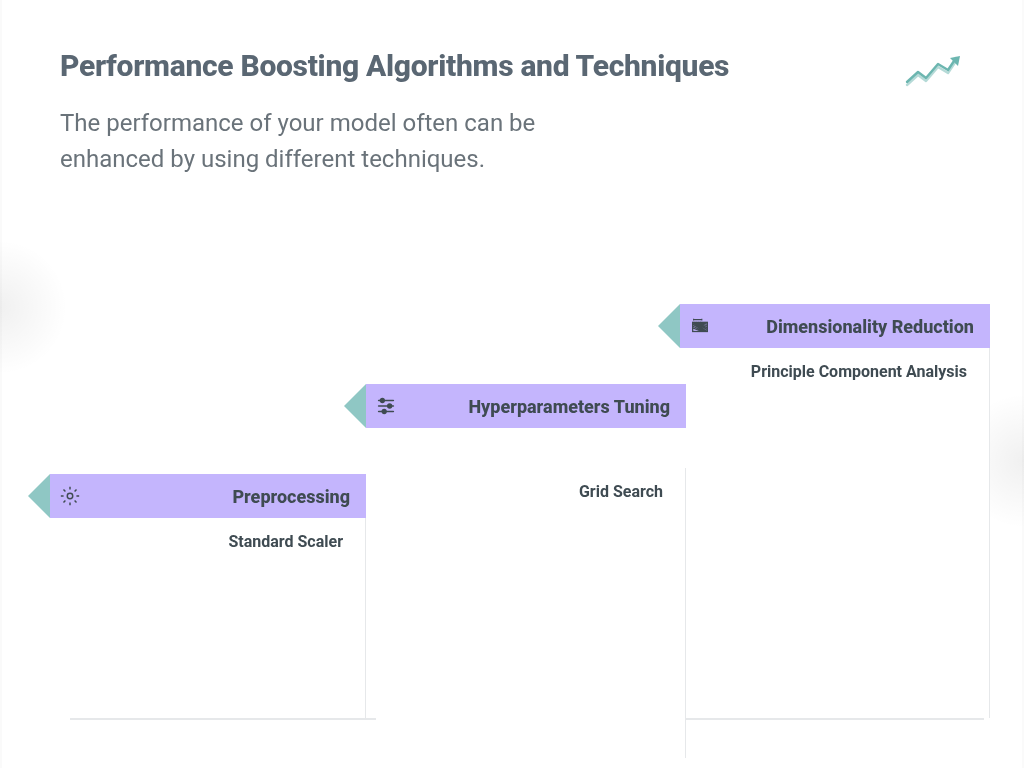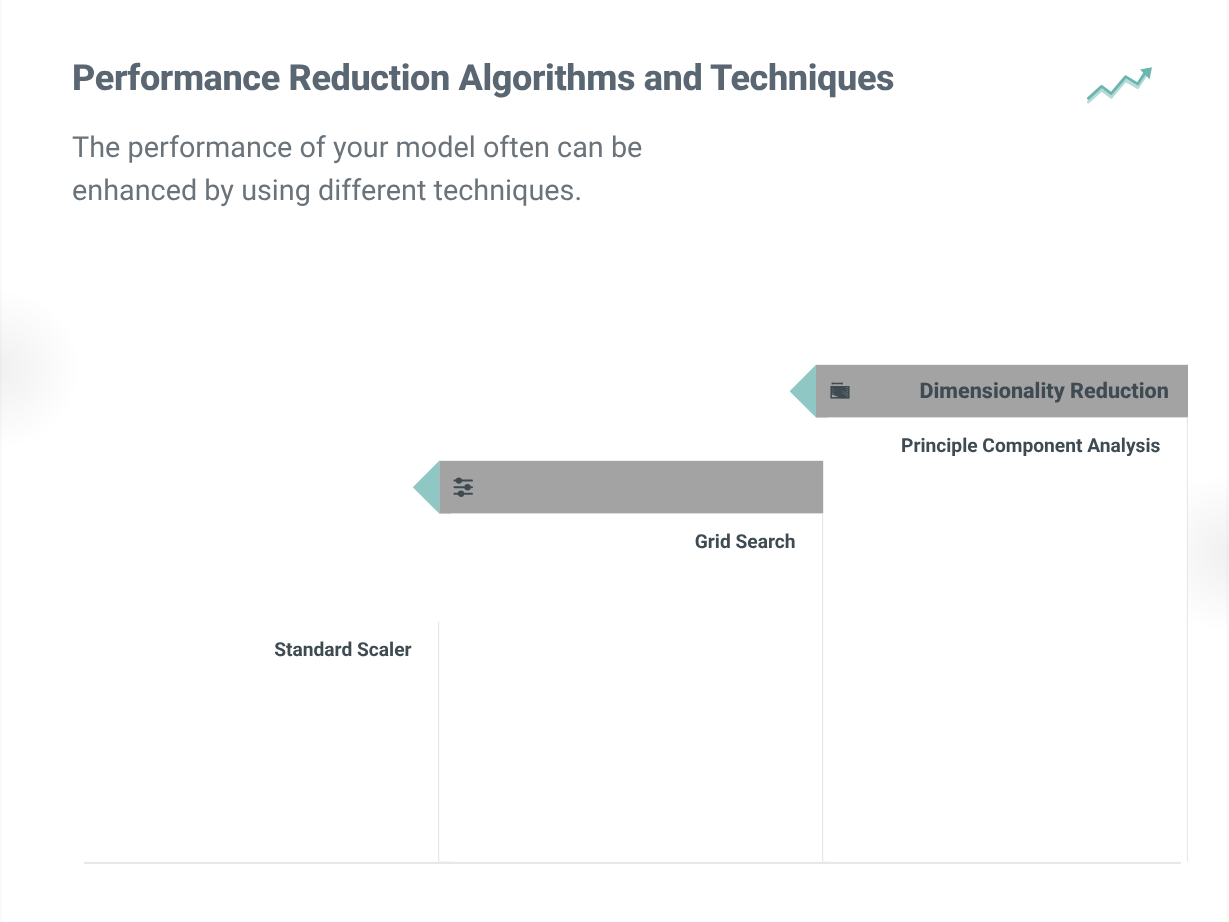--- a/index.html
+++ b/index.html
@@ -17,89 +17,99 @@
   .slide { position: relative; width: 100%; height: 100%; padding: 48px 60px 40px 60px; }
   .title { font-size: 30px; font-weight: 800; color: #5a6773; letter-spacing: -0.3px; }
   .subtitle { font-size: 24px; color: #6a737a; max-width: 560px; line-height: 1.5; margin-top: 22px; }
 
   .chart-arrow { position: absolute; top: 52px; right: 60px; width: 60px; height: 40px; color: #6cb6b0; }
 
   .stairs { position: absolute; left: 70px; right: 40px; bottom: 48px; height: 430px; }
   .baseline { position: absolute; left: 0; right: 0; bottom: 0; height: 2px; background: #e6e8ea; }
   .step { position: absolute; width: 300px; bottom: 2px; }
   .step .panel { background: #ffffff; border-right: 1px solid #e6e8ea; height: 100%; padding: 48px 22px 0 22px; text-align: right; }
-  .step .label { position: relative; height: 44px; background: #a3a3a3; display: flex; align-items: center; justify-content: flex-end; padding: 0 16px 0 12px; gap: 14px; }
+  .step .label { position: relative; height: 44px; background: #c4b5fd; display: flex; align-items: center; justify-content: flex-end; padding: 0 16px 0 12px; gap: 14px; }
   .step .label::before {
     content: "";
     position: absolute; left: -22px; top: 0; width: 0; height: 0;
     border-top: 22px solid transparent;
     border-bottom: 22px solid transparent;
     border-right: 22px solid #8fc7c4;
   }
   .step .label-title { font-size: 18px; font-weight: 800; color: #3f4b52; white-space: nowrap; }
   .step .label-icon { color: #3f4b52; display: flex; align-items: center; justify-content: center; width: 24px; height: 24px; position: absolute; left: 8px; }
   .step .item { font-size: 16px; font-weight: 700; color: #3f4b52; margin-top: 0; }
 
   .s1 { left: 0; width: 296px; }
   .s1 .panel { height: 200px; padding-top: 36px; }
   .s2 { left: 306px; width: 310px; }
-  .s2 .panel { height: 290px; padding-top: 52px; }
+  .s2 .panel { height: 290px; padding-top: 52px; margin-top: 40px; }
   .s3 { left: 620px; width: 300px; }
   .s3 .panel { height: 370px; }
 
   .s1 .label { position: absolute; top: -44px; left: -20px; right: 0; }
   .s2 .label { position: absolute; top: -44px; left: -10px; right: 0; }
   .s3 .label { position: absolute; top: -44px; left: -10px; right: 0; }
 
   .step .panel { position: relative; }
   .s1 .panel { padding-top: 42px; }
   .panel-inner { position: absolute; top: 14px; right: 22px; left: 22px; text-align: right; }
 
   .step-wrap { position: absolute; width: 100%; bottom: 0; }
 
 </style>
 </head>
 <body>
 
 <div class="slide">
-  <h1 class="title">Performance Reduction Algorithms and Techniques</h1>
+  <h1 class="title">Performance Boosting Algorithms and Techniques</h1>
   <p class="subtitle">The performance of your model often can be enhanced by using different techniques.</p>
 
   <div class="chart-arrow">
     <svg viewBox="0 0 60 40" fill="none" stroke="currentColor" stroke-width="2.4">
       <path d="M3 30 L14 20 L22 26 L34 12 L44 18 L52 6" stroke-linecap="round" stroke-linejoin="round"></path>
       <path d="M3 33 L14 23 L22 29 L34 15 L44 21 L52 9" stroke-linecap="round" stroke-linejoin="round" stroke-opacity="0.5"></path>
       <path d="M46 6 L56 4 L54 14" fill="currentColor" stroke="none"></path>
     </svg>
   </div>
 
   <div class="stairs">
     <div class="baseline"></div>
 
     <div class="step s1">
       <div class="step-wrap" style="height:200px">
+        <div class="label">
+          <span class="label-icon">
+            <svg viewBox="0 0 24 24" width="22" height="22" fill="none" stroke="currentColor" stroke-width="1.6">
+              <circle cx="12" cy="12" r="3"></circle>
+              <path d="M12 2v3M12 19v3M2 12h3M19 12h3M4.9 4.9l2.1 2.1M17 17l2.1 2.1M4.9 19.1l2.1-2.1M17 7l2.1-2.1"></path>
+            </svg>
+          </span>
+          <span class="label-title">Preprocessing</span>
+        </div>
         <div class="panel">
           <div class="panel-inner">
             <div class="item">Standard Scaler</div>
           </div>
         </div>
       </div>
     </div>
 
     <div class="step s2">
       <div class="step-wrap" style="height:290px">
         <div class="label">
           <span class="label-icon">
             <svg viewBox="0 0 24 24" width="22" height="22" fill="none" stroke="currentColor" stroke-width="1.8" stroke-linecap="round">
               <path d="M4 6h16M4 12h16M4 18h16"></path>
               <circle cx="8" cy="6" r="2" fill="currentColor"></circle>
               <circle cx="16" cy="12" r="2" fill="currentColor"></circle>
               <circle cx="10" cy="18" r="2" fill="currentColor"></circle>
             </svg>
           </span>
+          <span class="label-title">Hyperparameters Tuning</span>
         </div>
         <div class="panel">
           <div class="panel-inner">
             <div class="item">Grid Search</div>
           </div>
         </div>
       </div>
     </div>
 
     <div class="step s3">

